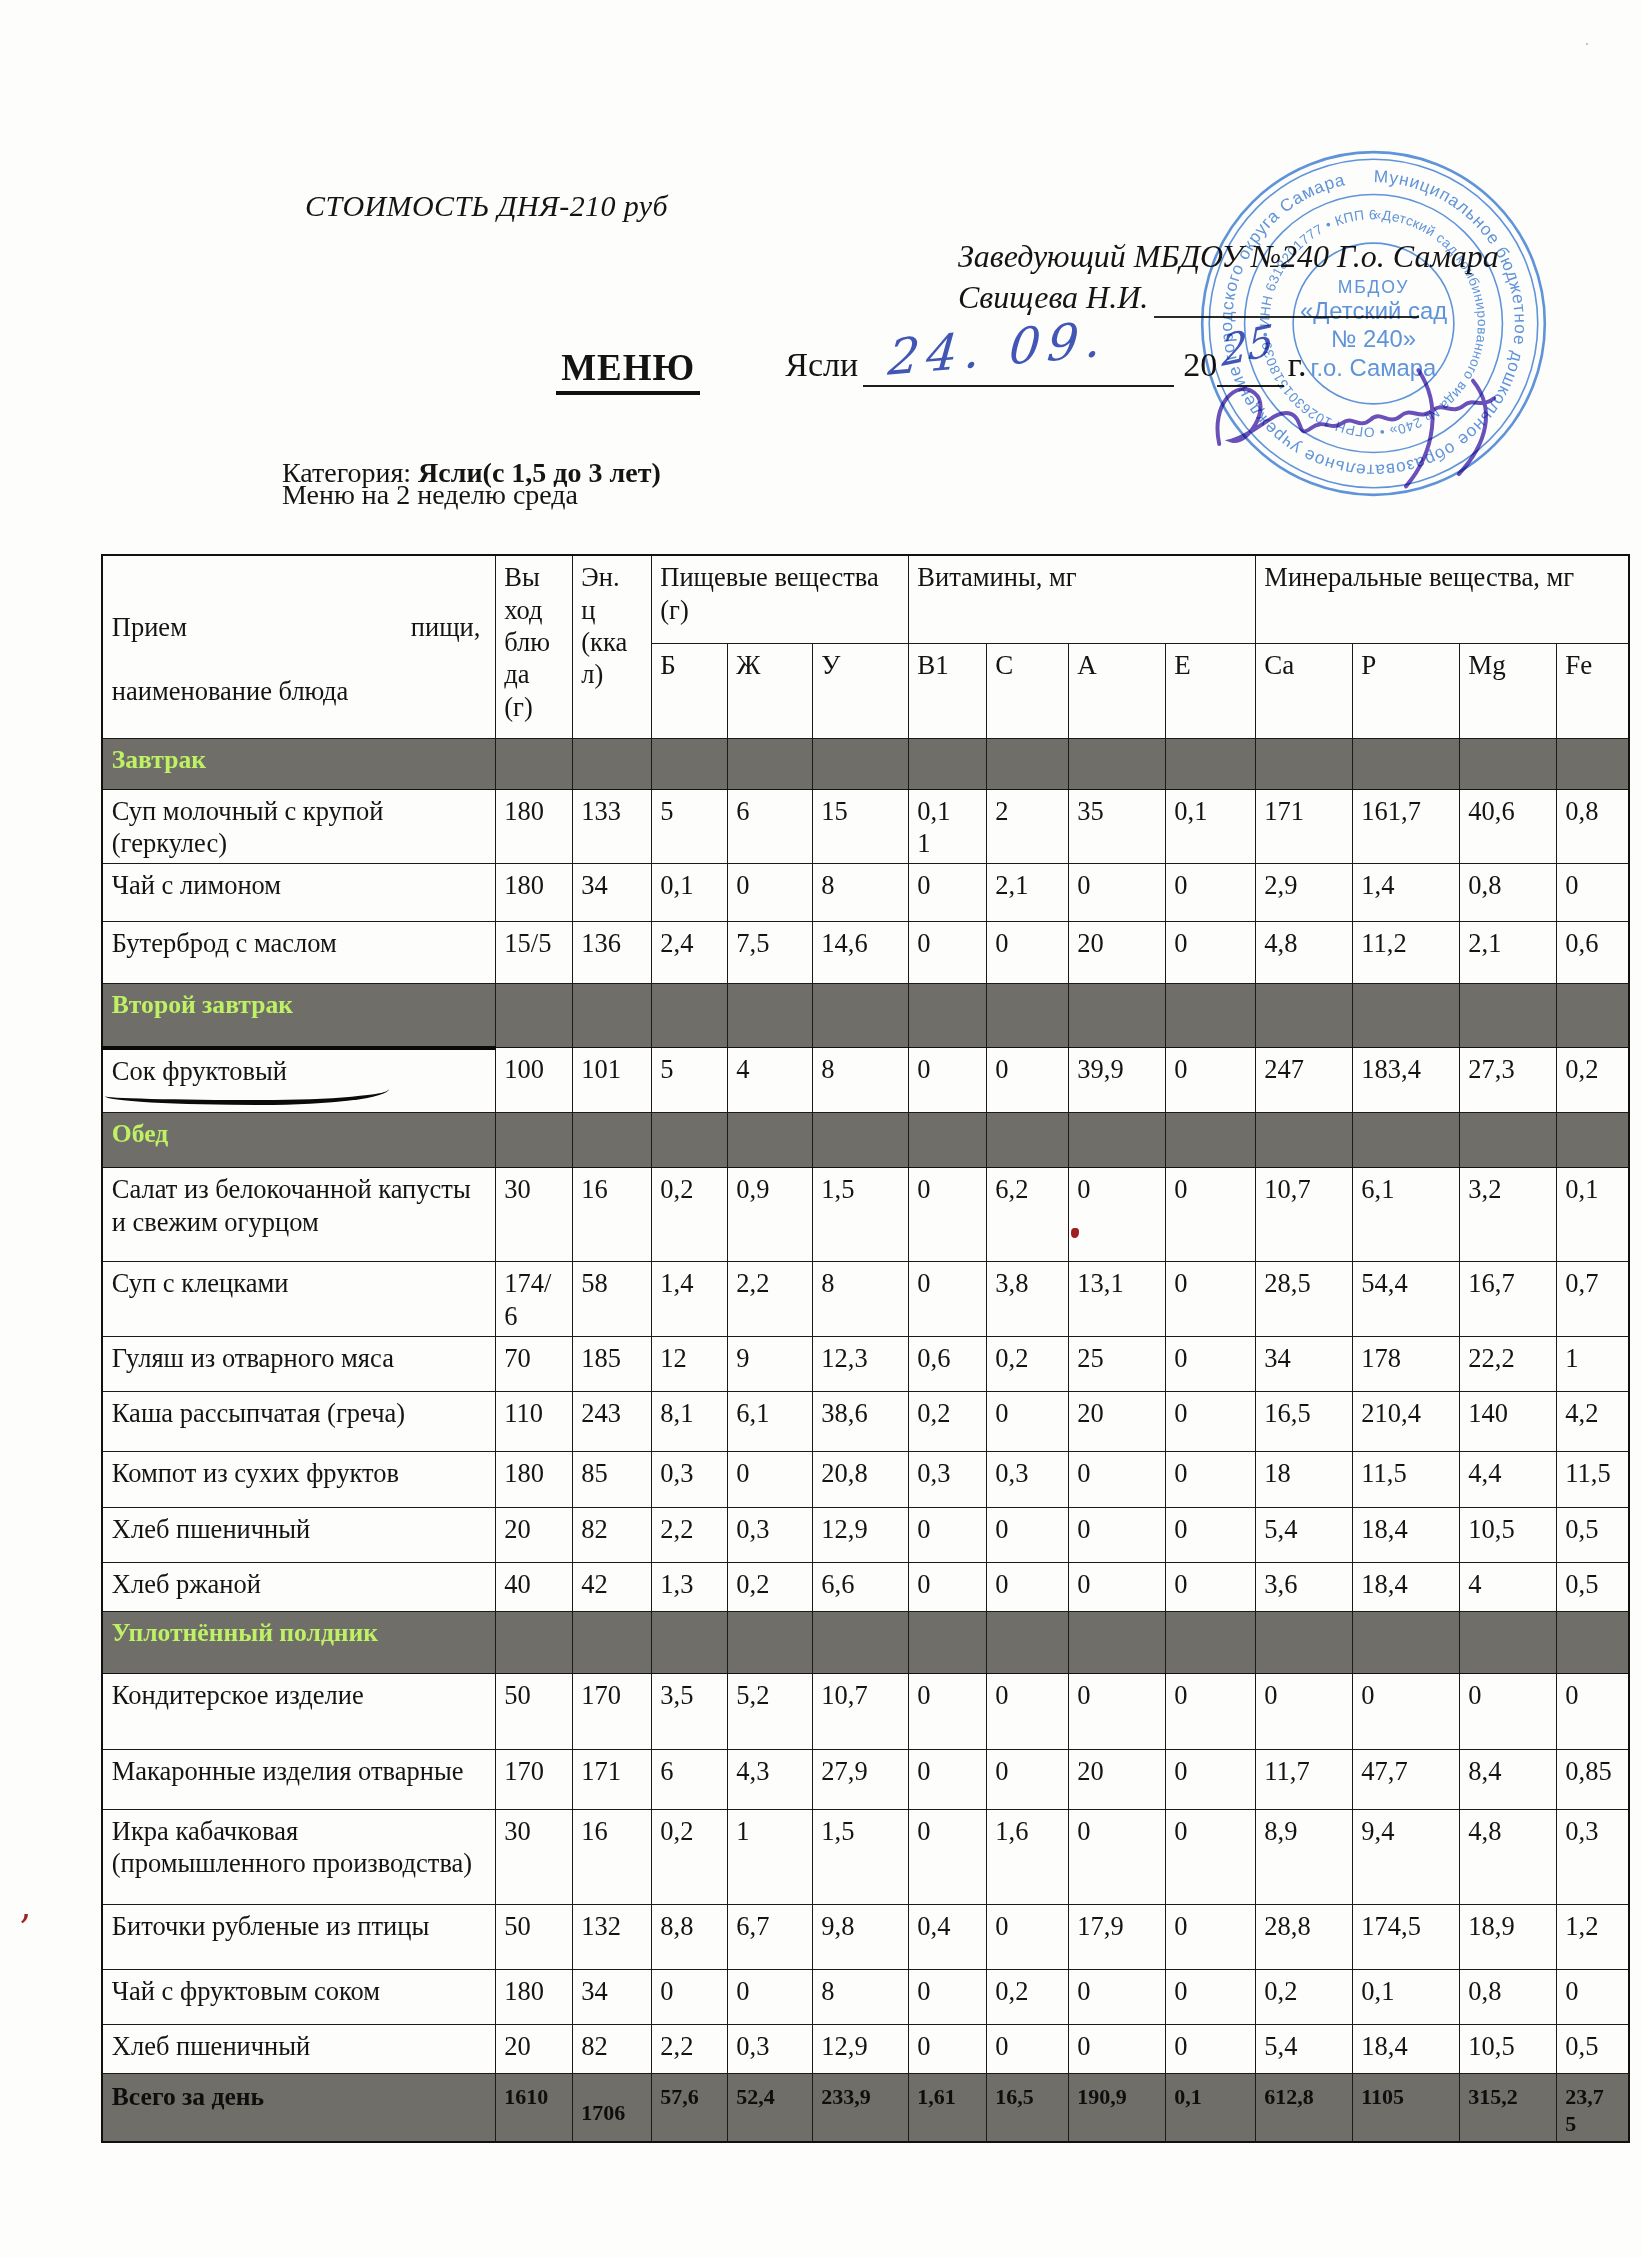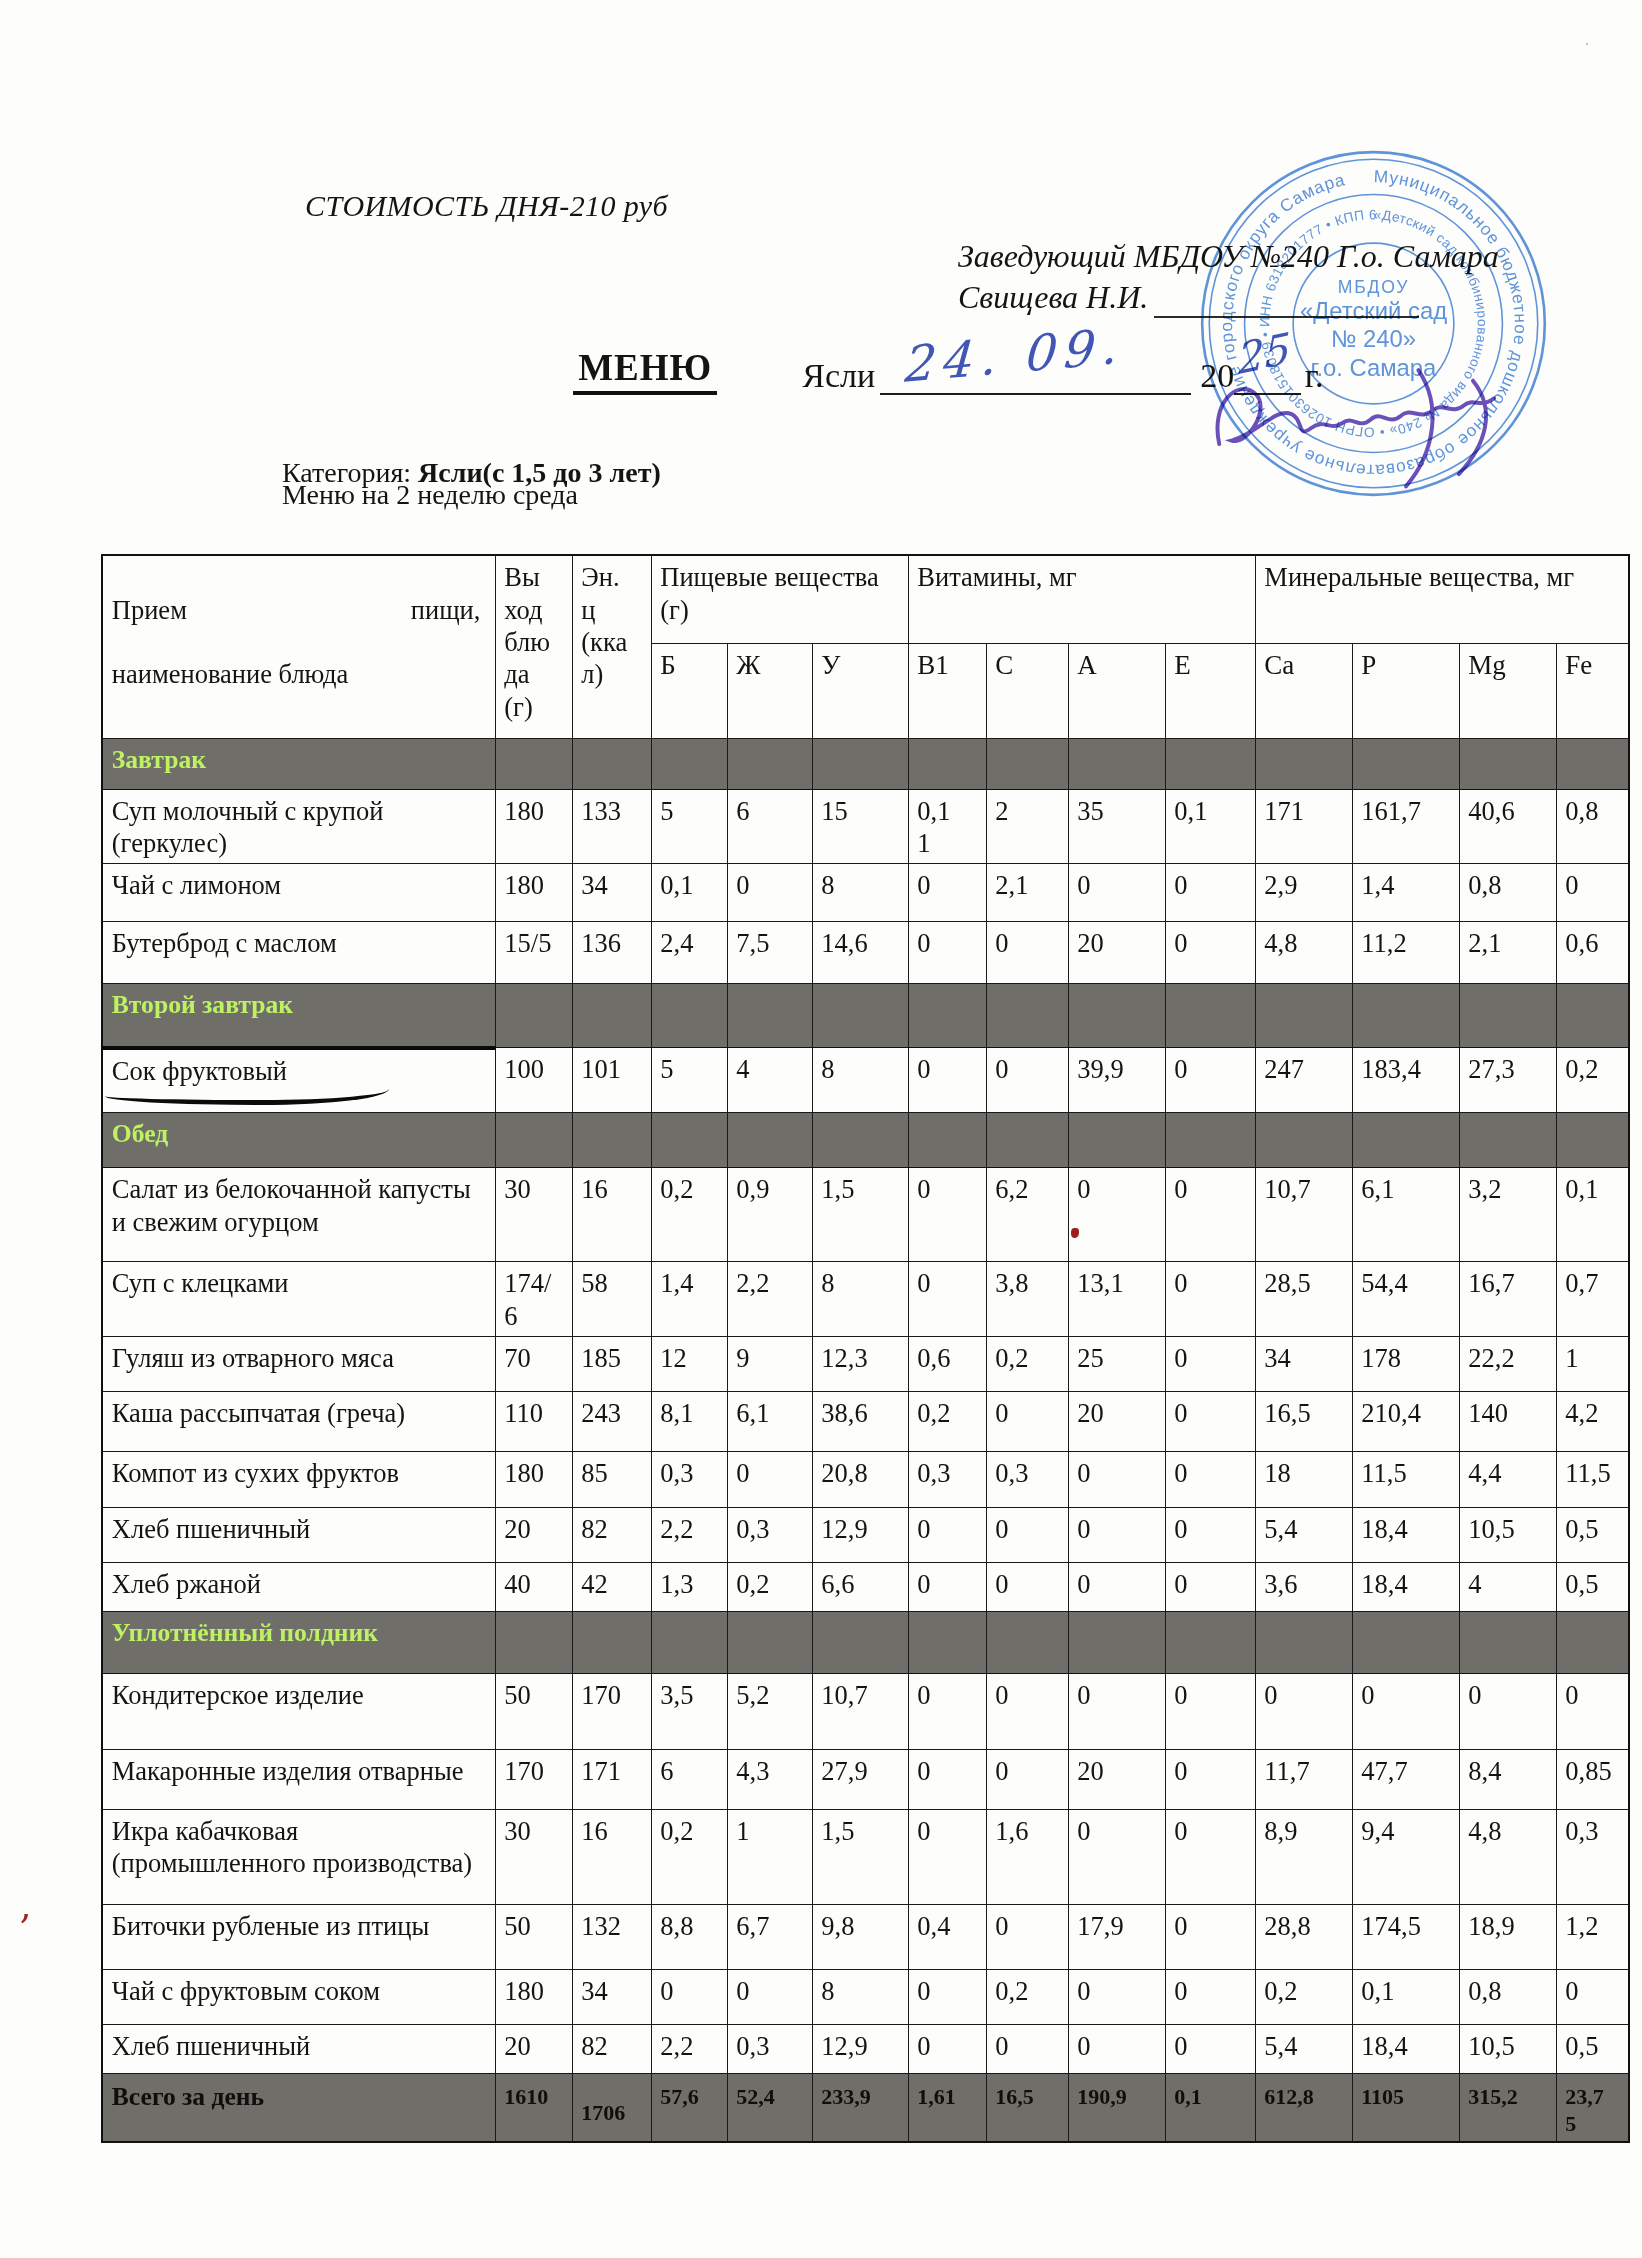--- a/index.html
+++ b/index.html
@@ -3,21 +3,21 @@
 <meta charset="utf-8">
 <style>
   html,body{margin:0;padding:0;background:#e8e8e6;}
   .page{position:relative;width:1643px;height:2258px;background:#fdfdfb;margin:0 auto;overflow:hidden;
         font-family:"Liberation Serif",serif;color:#151412;}
   
   .cost-line{position:absolute;left:305px;top:189px;font-style:italic;font-size:30px;letter-spacing:0.4px;}
   .approver{position:absolute;left:958px;top:236px;width:582px;font-style:italic;font-size:32px;line-height:1.28;}
   .approver .l2{display:flex;align-items:flex-end;}
   .sig-line{display:inline-block;flex:0 0 265px;border-bottom:2.6px solid #2a2a28;height:30px;margin-left:5.3px;}
-  .menu-line{position:absolute;left:556px;top:346px;display:flex;align-items:flex-end;font-size:34px;margin-left:17px;}
+  .menu-line{position:absolute;left:556px;top:346px;display:flex;align-items:flex-start;font-size:34px;}
   .menu-title{font-weight:bold;font-size:37px;letter-spacing:0.9px;border-bottom:4.4px solid #111;padding:0 5.3px 1.8px 5.3px;}
   .date-label{margin-left:85px;}
   .date-slot{position:relative;display:inline-block;width:311px;height:39px;border-bottom:2.6px solid #1c1c1c;margin-left:5.3px;}
   .hand{font-family:"DejaVu Serif",serif;font-style:italic;color:#4156b5;}
   .date-hand{position:absolute;left:25px;top:-26.5px;font-size:49px;letter-spacing:7px;transform:rotate(-5deg) skewX(-10deg);}
   .year-prefix{margin-left:8.8px;}
   .year-slot{position:relative;display:inline-block;width:67px;height:39px;border-bottom:2.6px solid #1c1c1c;}
   .year-hand{position:absolute;left:3.5px;top:-25px;font-size:42px;transform:rotate(-12deg) skewX(-12deg);}
   .year-suffix{margin-left:3.5px;}
   .category-line{position:absolute;left:282px;top:457px;font-size:28px;}
@@ -27,21 +27,21 @@
   .stamp{position:absolute;left:1196px;top:146px;width:355px;height:355px;opacity:.88;mix-blend-mode:multiply;}
   .signature{position:absolute;left:1205px;top:356px;width:328px;height:148px;mix-blend-mode:multiply;}
   
   table.menu{position:absolute;left:101px;top:554px;width:1526px;border-collapse:collapse;table-layout:fixed;
              font-size:26.5px;line-height:1.22;}
   table.menu th,table.menu td{border:1.8px solid #1b1a18;vertical-align:top;padding:5.3px 5.3px 3.5px 8.8px;
              text-align:left;font-weight:400;white-space:pre-line;overflow:hidden;}
   table.menu{border:2.6px solid #121110;}
   thead tr.h1 th{height:78px;}
   thead tr.h2 th{height:85px;font-size:27px;}
-  th.c-name .spread{display:flex;justify-content:space-between;padding-right:8.8px;}
+  th.c-name .spread{display:flex;justify-content:space-between;padding-right:8.8px;margin-top:17px;}
   td.td-name{text-align:justify;padding-right:14px;position:relative;white-space:normal;}
   tr.sec td{background:#6f6e69;border-left:0.9px dashed #3c3b37;border-top:1.8px solid #111;border-bottom:1.8px solid #111;
             color:#bef264;font-weight:bold;font-size:25.6px;}
   tr.sec td:first-child{border-left:1.8px solid #1b1a18;}
   tr.total td{background:#6f6e69;border-left:0.9px dashed #3c3b37;color:#0f0e0c;font-weight:bold;font-size:22px;padding-top:10.6px;}
   tr.total td:first-child{border-left:1.8px solid #1b1a18;font-size:25.6px;padding-top:7px;}
   tr.total td[data-col="2"]{padding-top:26.5px;}
   tr.mark-heavy td:first-child{border-top:4.4px solid #0a0a09;}
   .swoosh{position:absolute;left:1.8px;bottom:7px;width:284px;height:14px;
           border-bottom:5.3px solid #0b0b0a;border-radius:50% 40% 45% 55%/0 0 16px 8.8px;}

